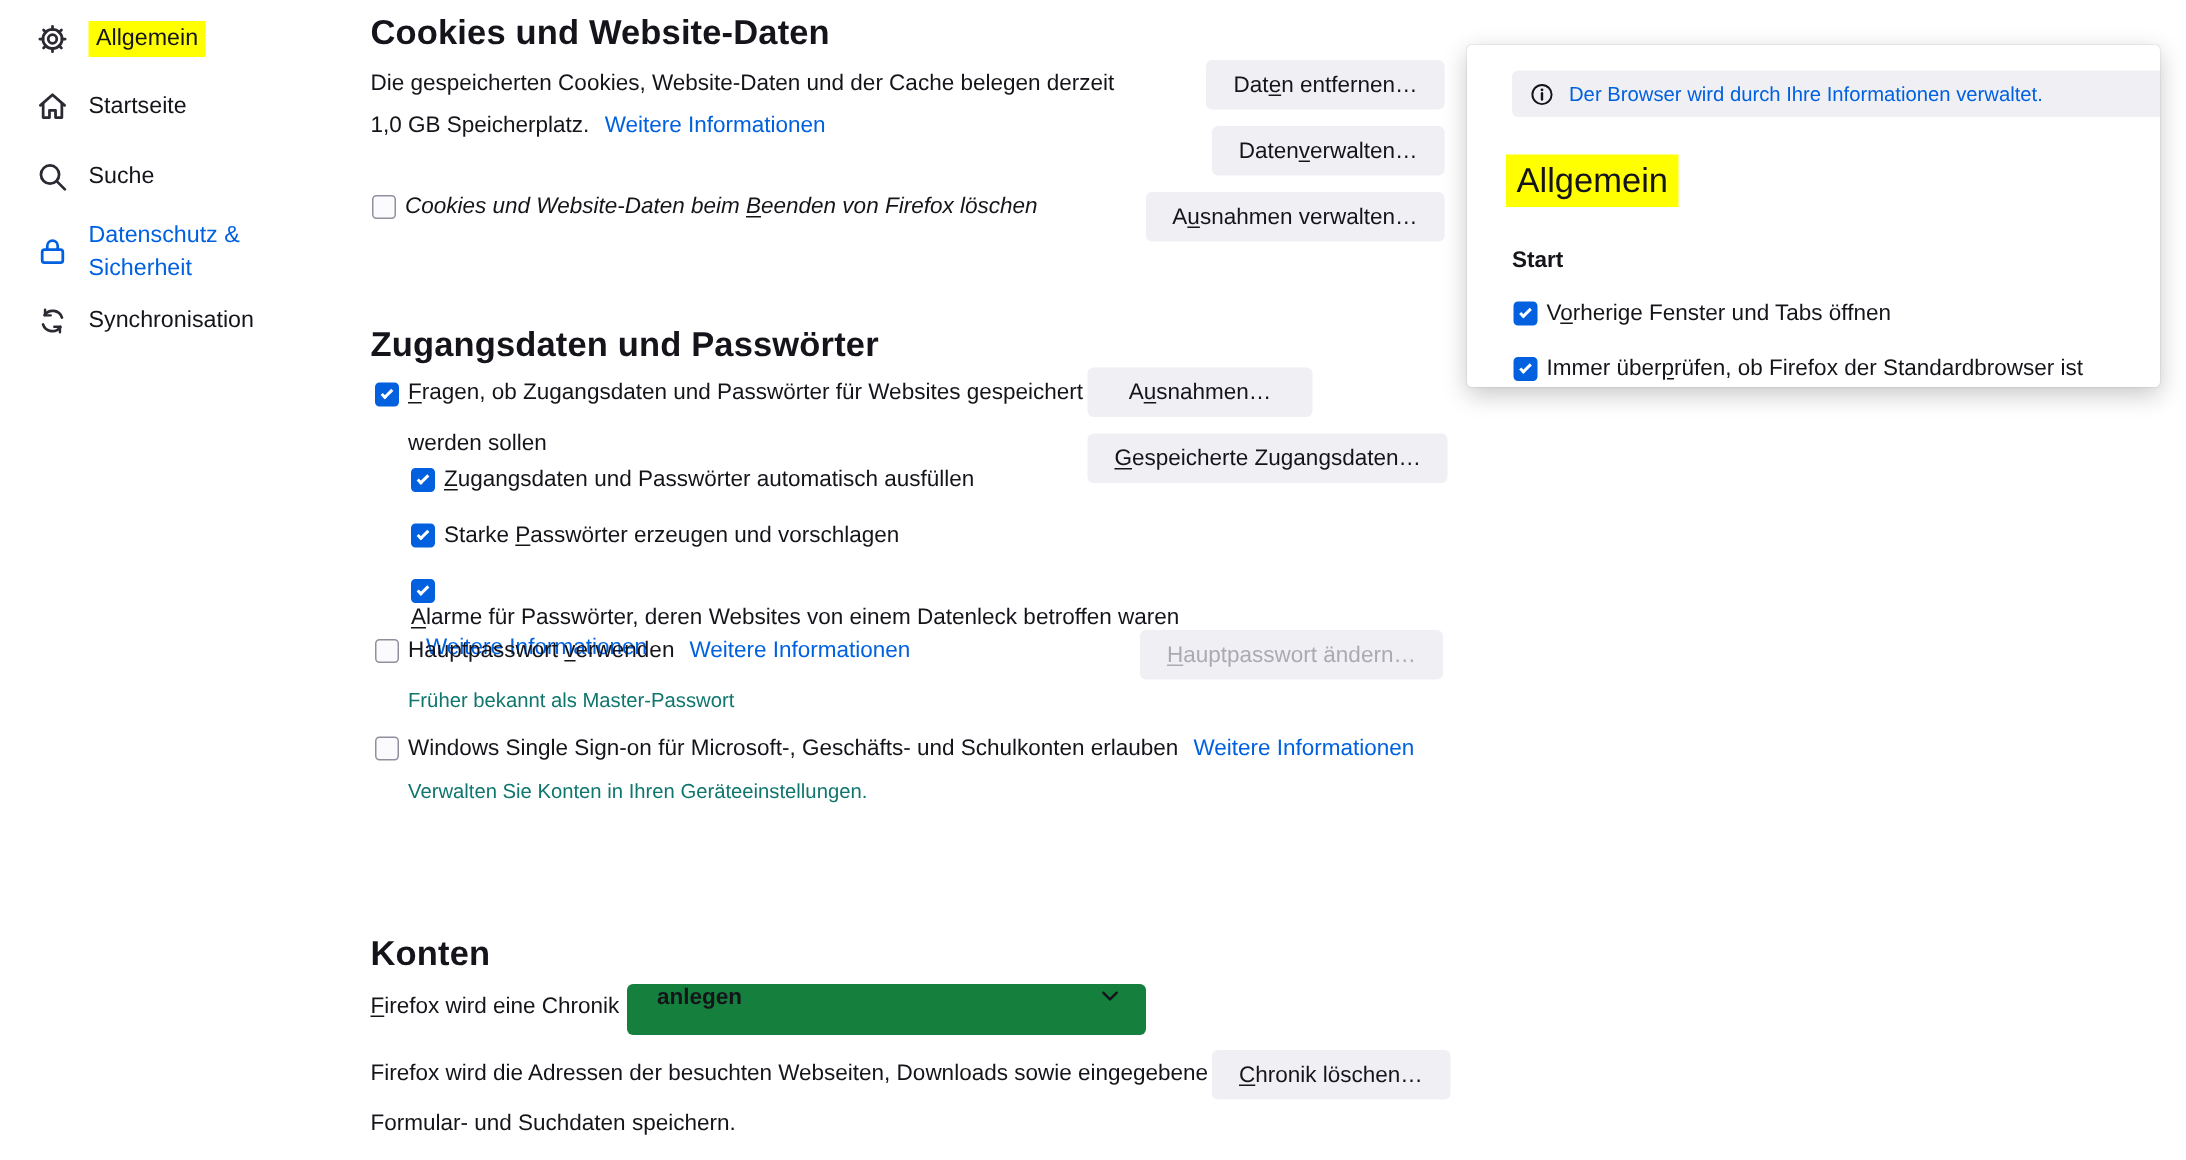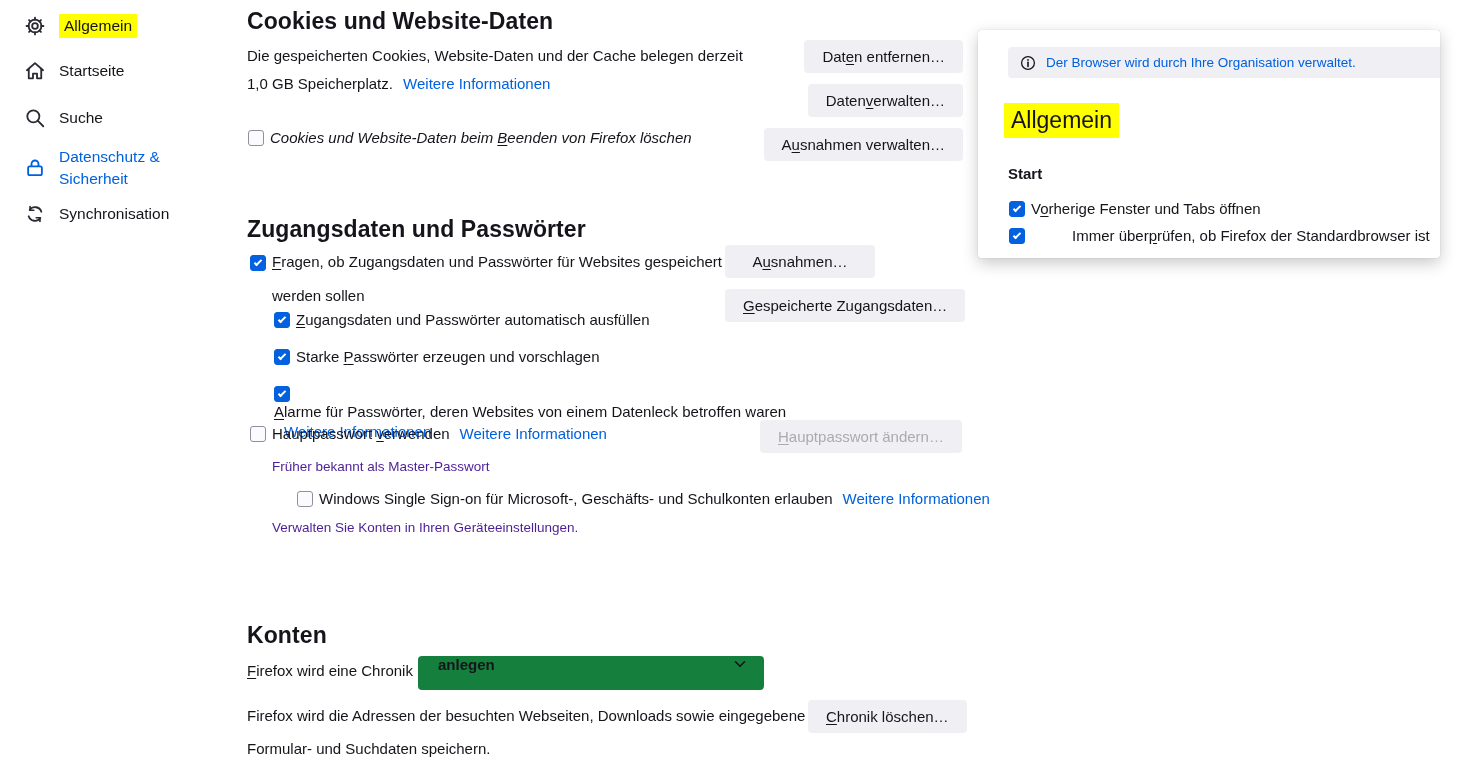--- a/index.html
+++ b/index.html
@@ -18,21 +18,21 @@
 
   
   #main { position:absolute; left:247px; top:0; width:716px; height:773px; }
   .h2 { position:absolute; font-size:23px; font-weight:700; letter-spacing:.1px; }
   .body-txt { font-size:15px; }
   a.lnk { color:#0061e0; text-decoration:none; cursor:pointer; }
   .btn { position:absolute; height:33px; display:inline-flex; align-items:center; justify-content:center;
     background:#f0f0f4; border:none; border-radius:4px; padding:0 18px; font-size:15px;
     font-family:inherit; color:#15141a; cursor:pointer; white-space:nowrap; }
   .btn.disabled { color:#abaab2; cursor:default; }
-  .note { position:absolute; font-size:13.5px; color:#4c1d95; }
+  .note { position:absolute; font-size:13.5px; color:#0f766e; }
 
   
   .cb-row { display:flex; align-items:flex-start; cursor:pointer; }
   .cb { width:16px; height:16px; flex:0 0 16px; border-radius:3px; margin-right:6px; margin-top:2px;
     border:1px solid #8f8f9d; background:#fbfbfe; position:relative; }
   .cb.checked { background:#0360df; border-color:#0360df; }
   .cb.checked .tick { position:absolute; left:3px; top:4px; width:8px; height:4px;
     border-left:2px solid #fff; border-bottom:2px solid #fff; transform:rotate(-45deg); }
   .cb-lbl { font-size:15px; line-height:20px; }
 
@@ -169,21 +169,21 @@
 
   <label class="cb-row" style="position:absolute; left:3px; top:424px; white-space:nowrap;">
     <span class="cb"><span class="tick"></span></span>
     <span class="cb-lbl">Hauptpasswort <u>v</u>erwenden</span>
     <a class="lnk cb-lbl" style="margin-left:10px;">Weitere Informationen</a>
   </label>
   <button class="btn disabled" style="top:420px; left:513px;"><u>H</u>auptpasswort ändern…</button>
 
   <div class="note" style="left:25px; top:459px;">Früher bekannt als Master-Passwort</div>
 
-  <label class="cb-row" style="position:absolute; left:3px; top:489px; white-space:nowrap;margin-left:47px;">
+  <label class="cb-row" style="position:absolute; left:3px; top:489px; white-space:nowrap;">
     <span class="cb"><span class="tick"></span></span>
     <span class="cb-lbl">Windows Single Sign-on für Microsoft-, Geschäfts- und Schulkonten erlauben</span>
     <a class="lnk cb-lbl" style="margin-left:10px;">Weitere Informationen</a>
   </label>
 
   <div class="note" style="left:25px; top:520px;">Verwalten Sie Konten in Ihren Geräteeinstellungen.</div>
 
   <div class="h2" style="top:622px;">Konten</div>
 
   <div class="body-txt" style="position:absolute; left:0; top:662px;"><u>F</u>irefox wird eine Chronik</div>
@@ -204,35 +204,35 @@
 </div>
 
 <div id="overlay">
 
   <div id="managed-bar">
     <svg width="16" height="16" viewBox="0 0 16 16">
       <circle cx="8" cy="8" r="6.4" fill="none" stroke="#15141a" stroke-width="1.3"></circle>
       <circle cx="8" cy="4.9" r="0.95" fill="#15141a"></circle>
       <path d="M8 7.2v4.2" stroke="#15141a" stroke-width="1.6" stroke-linecap="round"></path>
     </svg>
-    <a class="lnk">Der Browser wird durch Ihre Organisation verwaltet.</a>
+    <a class="lnk">Der Browser wird durch Ihre Informationen verwaltet.</a>
   </div>
 
   <div id="overlay-heading">
     <span>Allgemein</span>
   </div>
 
   <div id="overlay-start">Start</div>
 
   <label class="cb-row" style="position:absolute; left:31px; top:169px; white-space:nowrap;">
     <span class="cb checked">
         <span class="tick"></span>
       </span>
     <span class="cb-lbl">V<u>o</u>rherige Fenster und Tabs öffnen</span>
   </label>
 
-  <label class="cb-row" style="position:absolute; left:31px; top:196px; white-space:nowrap;gap:41px;">
+  <label class="cb-row" style="position:absolute; left:31px; top:206px; white-space:nowrap;">
     <span class="cb checked">
         <span class="tick"></span>
       </span>
     <span class="cb-lbl">Immer über<u>p</u>rüfen, ob Firefox der Standardbrowser ist</span>
   </label>
 </div>
 
 </body></html>

